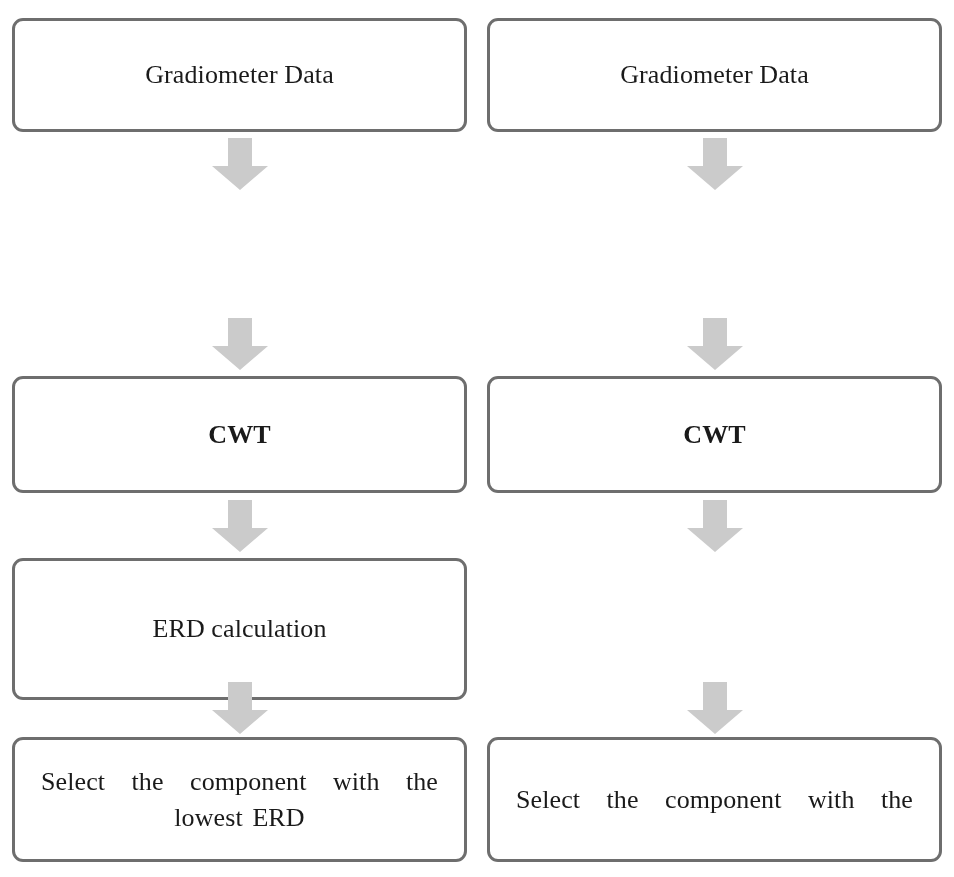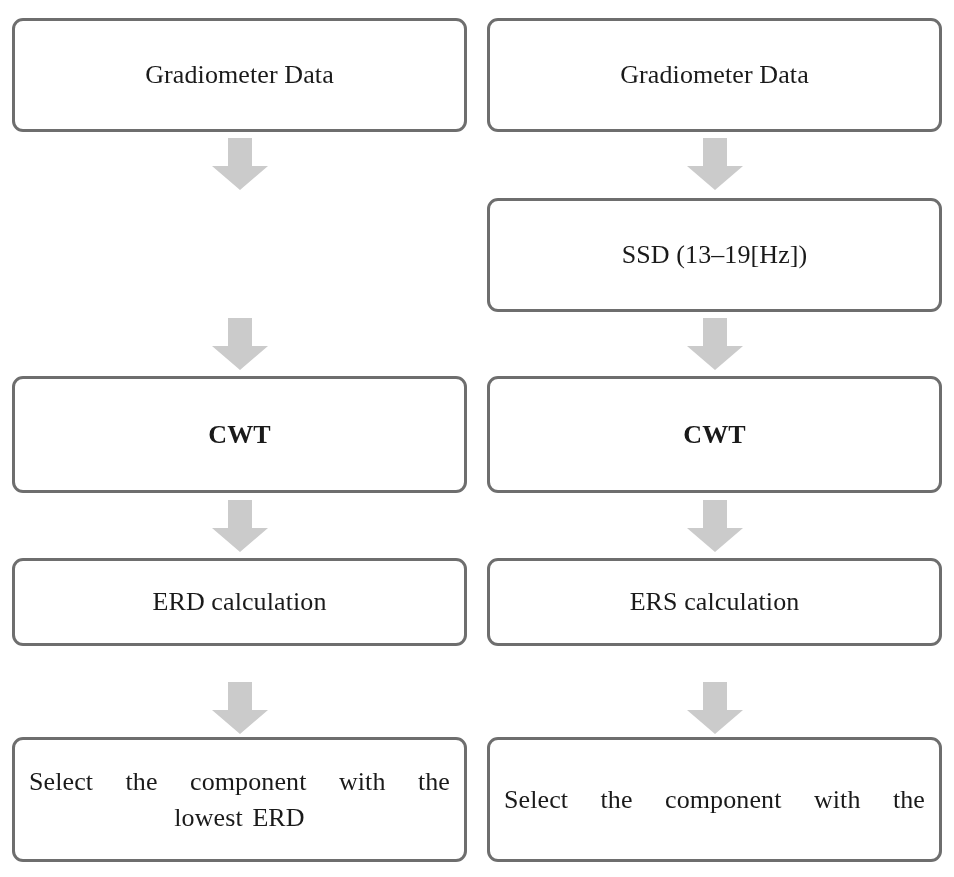--- a/index.html
+++ b/index.html
@@ -32,21 +32,21 @@
     position: absolute;
     left: 0;
     width: 455px;
     box-sizing: border-box;
     border: 3px solid #6e6e6e;
     border-radius: 11px;
     background: #ffffff;
     display: flex;
     align-items: center;
     justify-content: center;
-    padding: 0 6px;
+    padding: 0 18px;
   }
   .node-label {
     display: block;
     width: 100%;
     text-align: center;
     color: #1a1a1a;
     font-size: 26px;
     line-height: 36px;
     letter-spacing: 0.1px;
   }
@@ -65,21 +65,21 @@
   .node-label.two-line .line2 {
     display: block;
     text-align: right;
     word-spacing: 3px;
   }
 
   
   .row-1 { top: 18px;  height: 114px; }
   .row-2 { top: 198px; height: 114px; }
   .row-3 { top: 376px; height: 117px; font-weight: bold; }
-  .row-4 { top: 558px; height: 88px; }
+  .row-4 { top: 558px; height: 142px; }
   .row-5 { top: 737px; height: 125px; }
 
   
   .arrow {
     position: absolute;
     width: 56px;
     height: 52px;
     left: 200px;
   }
   .arrow svg { display: block; width: 56px; height: 52px; }
@@ -147,43 +147,37 @@
     <div class="node row-1">
       <span class="node-label">Gradiometer  Data</span>
     </div>
 
     <div class="arrow arrow-1">
       <svg viewBox="0 0 56 52" xmlns="http://www.w3.org/2000/svg" aria-hidden="true">
         <polygon points="16,0 40,0 40,28 56,28 28,52 0,28 16,28" fill="#cbcbcb"></polygon>
       </svg>
     </div>
 
-    <div class="node row-2">
-      <span class="node-label">SSD (13–19[Hz])</span>
-    </div>
 
     <div class="arrow arrow-2">
       <svg viewBox="0 0 56 52" xmlns="http://www.w3.org/2000/svg" aria-hidden="true">
         <polygon points="16,0 40,0 40,28 56,28 28,52 0,28 16,28" fill="#cbcbcb"></polygon>
       </svg>
     </div>
 
     <div class="node row-3">
       <span class="node-label">CWT</span>
     </div>
 
     <div class="arrow arrow-3">
       <svg viewBox="0 0 56 52" xmlns="http://www.w3.org/2000/svg" aria-hidden="true">
         <polygon points="16,0 40,0 40,28 56,28 28,52 0,28 16,28" fill="#cbcbcb"></polygon>
       </svg>
     </div>
 
-    <div class="node row-4">
-      <span class="node-label">ERS calculation</span>
-    </div>
 
     <div class="arrow arrow-4">
       <svg viewBox="0 0 56 52" xmlns="http://www.w3.org/2000/svg" aria-hidden="true">
         <polygon points="16,0 40,0 40,28 56,28 28,52 0,28 16,28" fill="#cbcbcb"></polygon>
       </svg>
     </div>
 
     <div class="node row-5">
       <span class="node-label two-line">
         <span class="line1">Select the component with the</span>

